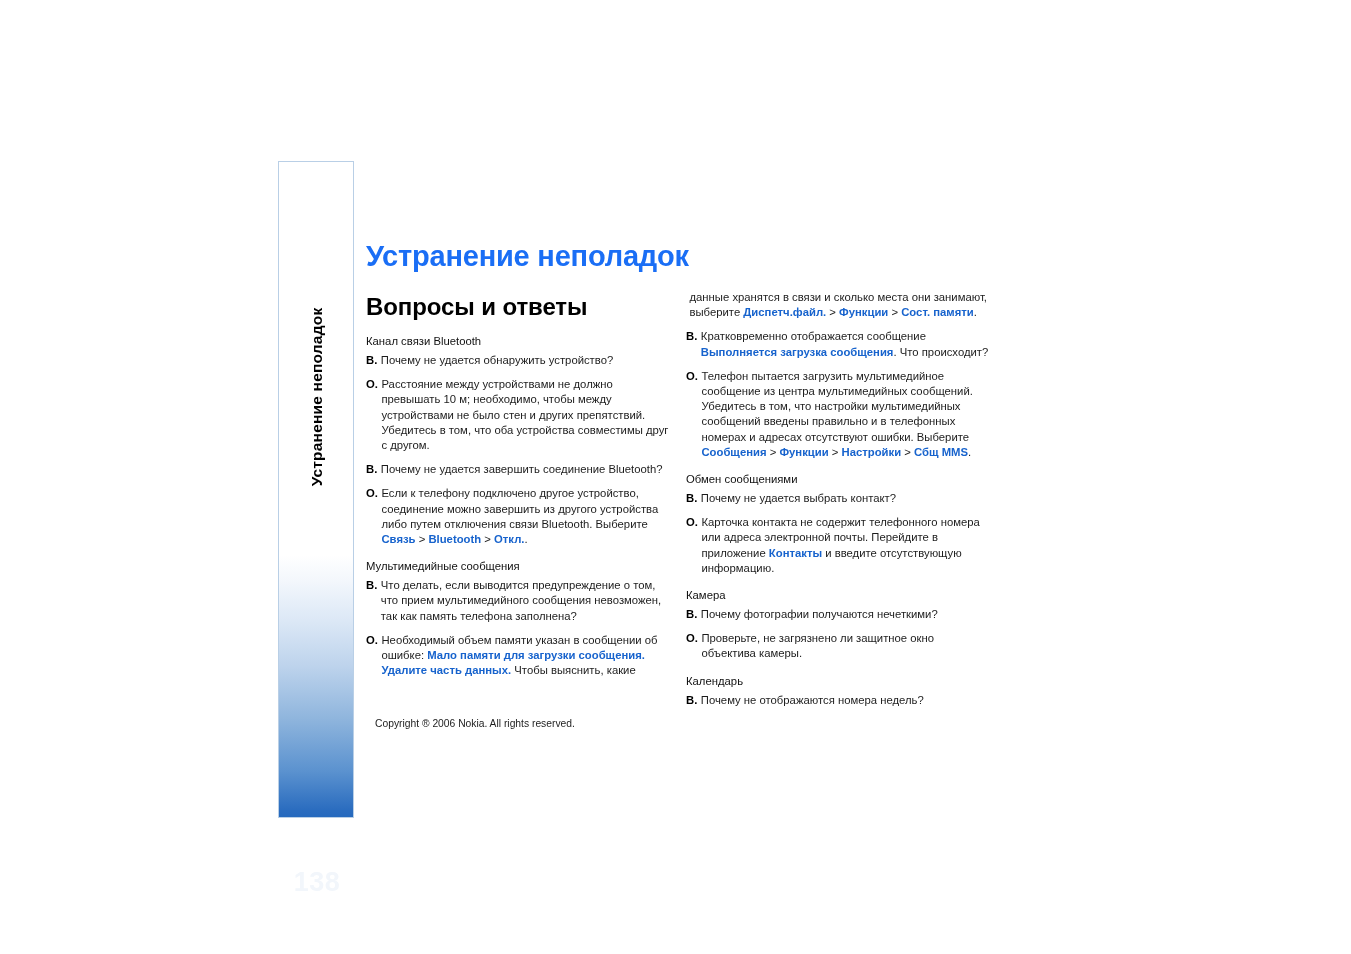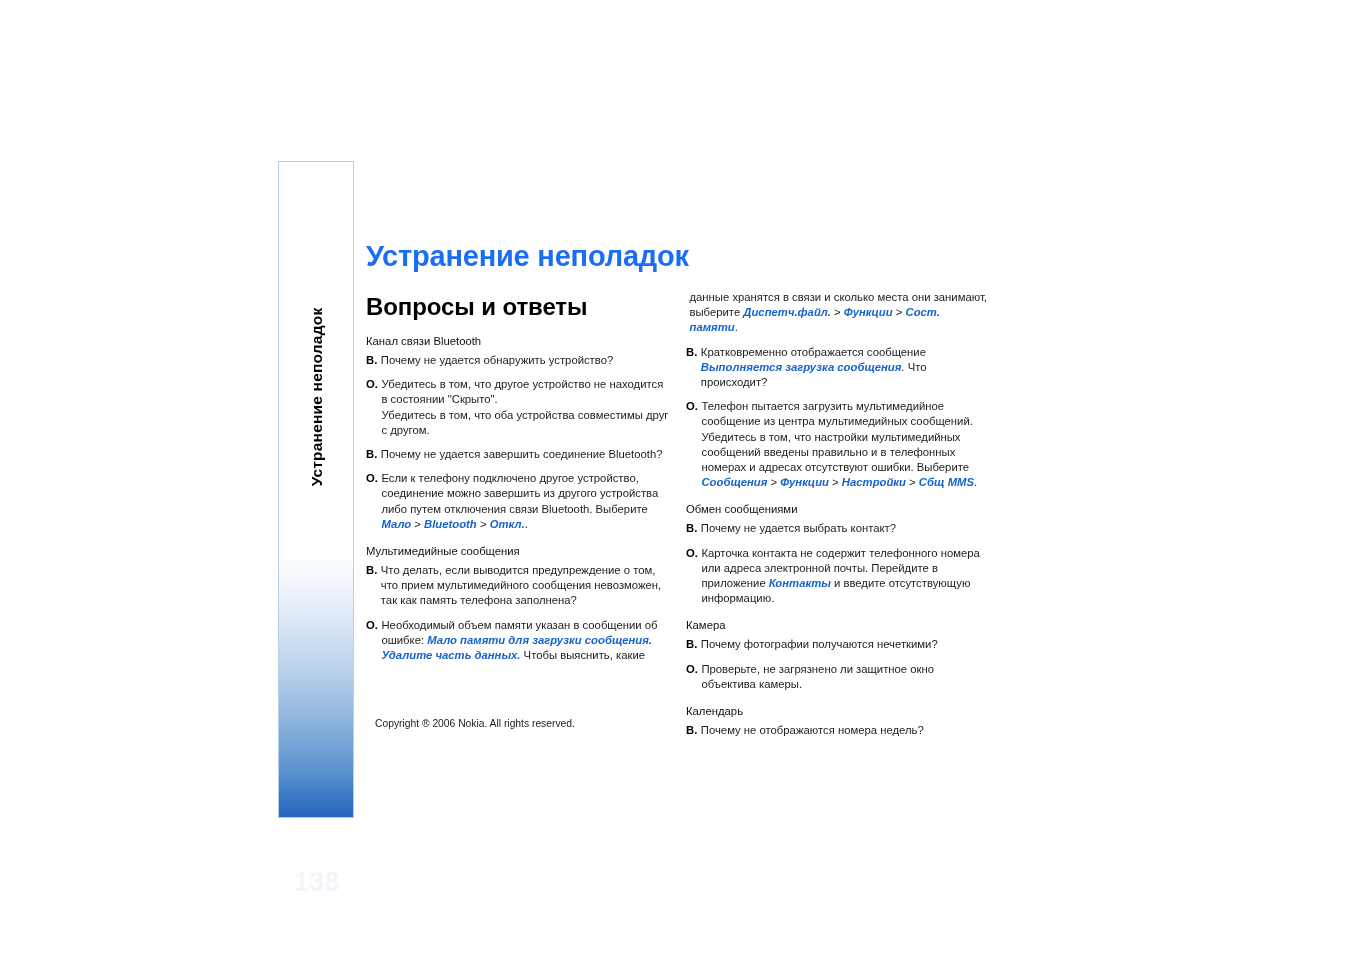--- a/index.html
+++ b/index.html
@@ -136,21 +136,20 @@
   }
   .qa-body p {
     margin: 0;
   }
 
   a.ui-ref,
   .ui-ref {
     color: #1763cd;
     font-weight: bold;
     text-decoration: none;
-    font-style: italic;
   }
 
   .copyright {
     position: absolute;
     left: 0;
     top: 557px;
     font-size: 10.3px;
     color: #1c1c1c;
     white-space: nowrap;
     margin-left: 9px;
@@ -177,34 +176,34 @@
           <h3 class="sub-head">Канал связи Bluetooth</h3>
           <div class="qa">
             <div class="qa-marker">В.</div>
             <div class="qa-body">
               <p><span>Почему не удается обнаружить устройство?</span></p>
             </div>
           </div>
           <div class="qa">
             <div class="qa-marker">О.</div>
             <div class="qa-body">
-              <p><span>Убедитесь в том, что другое устройство не находится в состоянии "Скрыто".</span></p>
+              <p><span>Расстояние между устройствами не должно превышать 10 м; необходимо, чтобы между устройствами не было стен и других препятствий.</span></p>
               <p><span>Убедитесь в том, что оба устройства совместимы друг с другом.</span></p>
             </div>
           </div>
           <div class="qa">
             <div class="qa-marker">В.</div>
             <div class="qa-body">
               <p><span>Почему не удается завершить соединение Bluetooth?</span></p>
             </div>
           </div>
           <div class="qa">
             <div class="qa-marker">О.</div>
             <div class="qa-body">
-              <p><span>Если к телефону подключено другое устройство, соединение можно завершить из другого устройства либо путем отключения связи Bluetooth. Выберите </span><span class="ui-ref">Мало</span><span> &gt; </span><span class="ui-ref">Bluetooth</span><span> &gt; </span><span class="ui-ref">Откл.</span><span>.</span></p>
+              <p><span>Если к телефону подключено другое устройство, соединение можно завершить из другого устройства либо путем отключения связи Bluetooth. Выберите </span><span class="ui-ref">Связь</span><span> &gt; </span><span class="ui-ref">Bluetooth</span><span> &gt; </span><span class="ui-ref">Откл.</span><span>.</span></p>
             </div>
           </div>
           <h3 class="sub-head spaced">Мультимедийные сообщения</h3>
           <div class="qa">
             <div class="qa-marker">В.</div>
             <div class="qa-body">
               <p><span>Что делать, если выводится предупреждение о том, что прием мультимедийного сообщения невозможен, так как память телефона заполнена?</span></p>
             </div>
           </div>
           <div class="qa">

